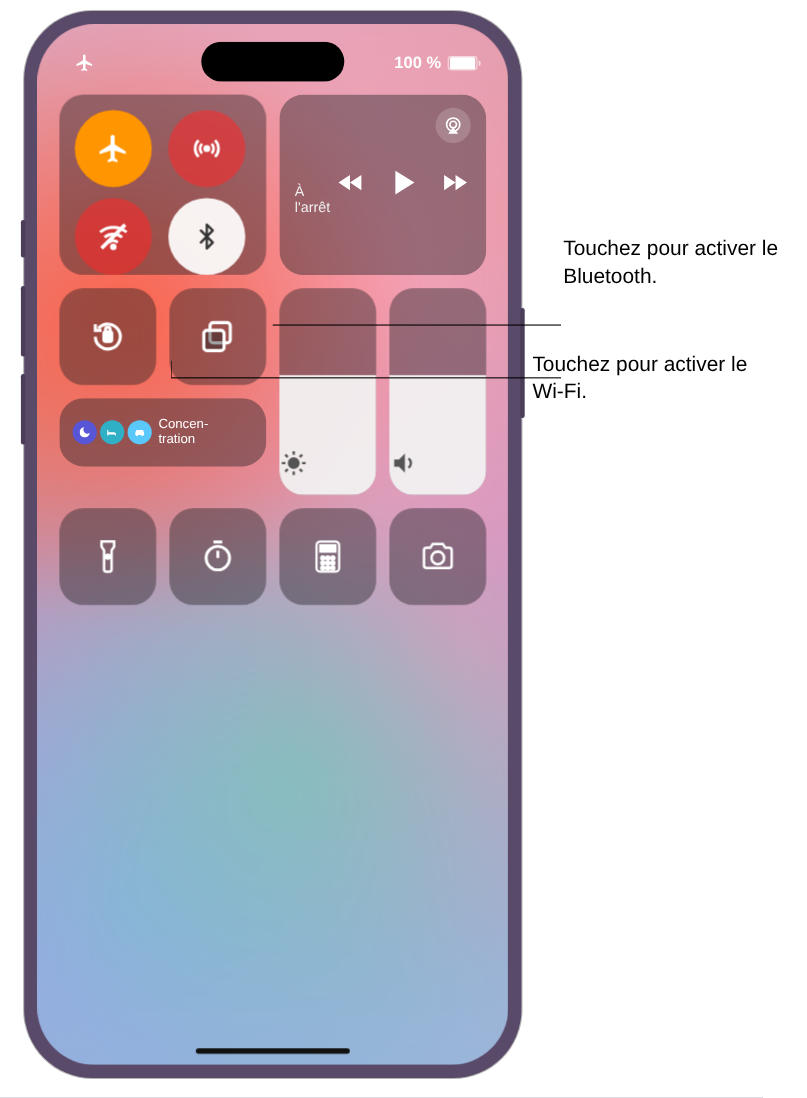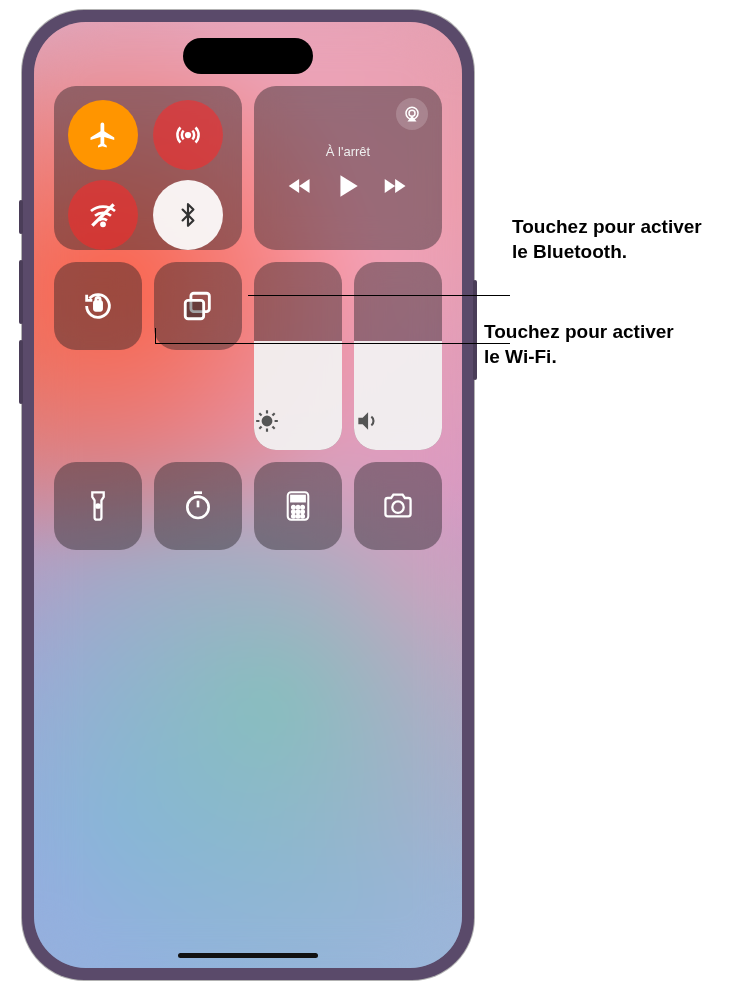--- a/index.html
+++ b/index.html
@@ -112,21 +112,21 @@
     display:flex; align-items:center; justify-content:center;
     color:#fff;
     font-size: 26px;
   }
   .airplane { background: #ff9500; }
   .cellular { background: rgba(255,40,40,0.55); }
   .wifi { background: rgba(255,40,40,0.55); }
   .bluetooth { background: rgba(255,255,255,0.92); color:#222; }
   .media-tile {
     width: 188px; height: 164px;
-    display:flex; flex-direction:column;
+    display:flex; flex-direction:row;
     align-items:center;
     padding: 14px 14px 18px;
     position:relative;
   }
   .airplay-btn {
     position:absolute; right:14px; top:12px;
     width:32px;height:32px;border-radius:50%;
     background:rgba(255,255,255,0.18);
     display:flex;align-items:center;justify-content:center;
     color:#fff;
@@ -171,41 +171,55 @@
   .home-indicator{
     position:absolute; bottom:10px; left:50%; transform:translateX(-50%);
     width:140px;height:5px;background:#111;border-radius:3px;z-index:9;
   }
   
   .callout {
     position:absolute;
     font-size:19px;
     line-height:1.3;
     color:#000;
-    font-weight:bold;
   }
   .callout-line{
     position:absolute;
     height:1px;
     background:#000;
   }
   svg { display:block; }
 </style>
 </head>
 <body>
 
 <div class="phone-frame">
   <div class="side-button side-l1"></div>
   <div class="side-button side-l2"></div>
   <div class="side-button side-l3"></div>
   <div class="side-button side-r1"></div>
 
   <div class="screen">
     <div class="notch"></div>
 
+    <div class="status-bar">
+      <div class="status-left">
+        <span>
+          <svg width="18" height="18" viewBox="0 0 24 24" fill="#fff">
+              <path d="M21 16v-2l-8-5V3.5a1.5 1.5 0 0 0-3 0V9l-8 5v2l8-2.5V19l-2 1.5V22l3.5-1 3.5 1v-1.5L13 19v-5.5l8 2.5z"></path>
+            </svg>
+        </span>
+      </div>
+      <div class="status-right">
+        <span>100 %</span>
+        <span class="battery">
+            <span class="battery-fill"></span>
+          </span>
+      </div>
+    </div>
 
     <div class="cc">
       <div class="row">
 
         <div class="tile conn-tile">
           <div class="circle-btn airplane">
             <span>
               <svg width="30" height="30" viewBox="0 0 24 24" fill="#fff">
                   <path d="M21 16v-2l-8-5V3.5a1.5 1.5 0 0 0-3 0V9l-8 5v2l8-2.5V19l-2 1.5V22l3.5-1 3.5 1v-1.5L13 19v-5.5l8 2.5z"></path>
                 </svg>
@@ -288,20 +302,41 @@
             </div>
             <div class="tile small-tile row2" style="width:88px;height:88px;display:flex;align-items:center;justify-content:center;color:#fff">
               <span>
                 <svg width="34" height="34" viewBox="0 0 24 24" fill="none" stroke="#fff" stroke-width="2">
                     <rect x="7" y="3" width="13" height="13" rx="2"></rect>
                     <rect x="3" y="8" width="13" height="13" rx="2" fill="rgba(30,30,35,0.42)"></rect>
                   </svg>
               </span>
             </div>
           </div>
+          <div class="tile focus-tile">
+            <div class="focus-icons">
+              <span class="focus-ic" style="background:#5856d6">
+                <svg width="12" height="12" viewBox="0 0 24 24" fill="#fff">
+                    <path d="M21 12.8A9 9 0 1 1 11.2 3a7 7 0 0 0 9.8 9.8z"></path>
+                  </svg>
+              </span>
+              <span class="focus-ic" style="background:#30b0c7">
+                <svg width="12" height="12" viewBox="0 0 24 24" fill="#fff">
+                    <path d="M3 18V8h2v4h10a4 4 0 0 1 4 4v2h-2v-2H5v2z"></path>
+                  </svg>
+              </span>
+              <span class="focus-ic" style="background:#5ac8fa">
+                <svg width="12" height="12" viewBox="0 0 24 24" fill="#fff">
+                    <path d="M5 17a2 2 0 1 0 4 0H15a2 2 0 1 0 4 0h1v-4l-2-5H6l-2 5v4z"></path>
+                  </svg>
+              </span>
+            </div>
+            <div class="focus-label" style="white-space:pre-line">Concen-
+tration</div>
+          </div>
         </div>
 
         <div class="slider">
           <div class="slider-fill" style="height:58%"></div>
           <div class="slider-icon">
             <svg width="26" height="26" viewBox="0 0 24 24" fill="none" stroke="#555" stroke-width="2">
                 <circle cx="12" cy="12" r="4" fill="#555"></circle>
                 <line x1="12" y1="2" x2="12" y2="5"></line>
                 <line x1="12" y1="19" x2="12" y2="22"></line>
                 <line x1="2" y1="12" x2="5" y2="12"></line>

